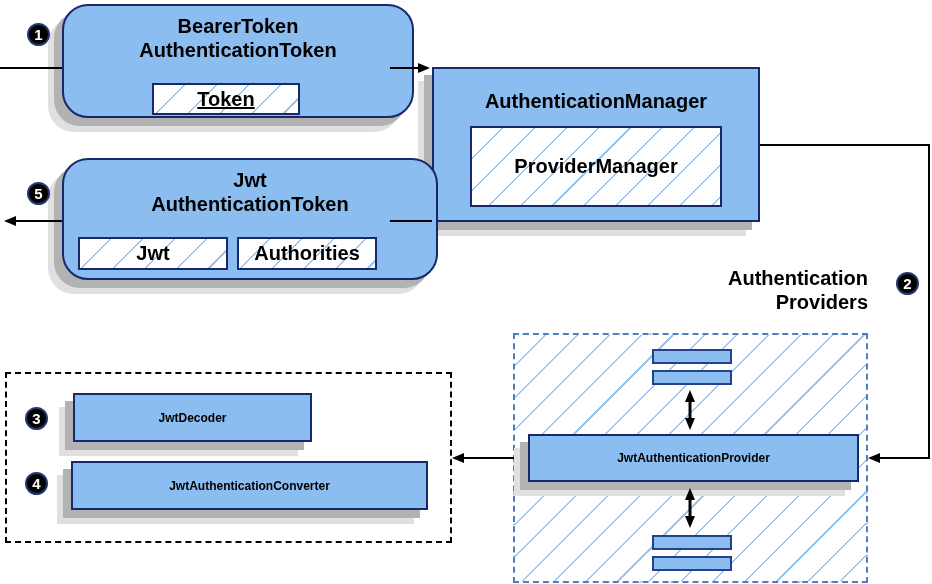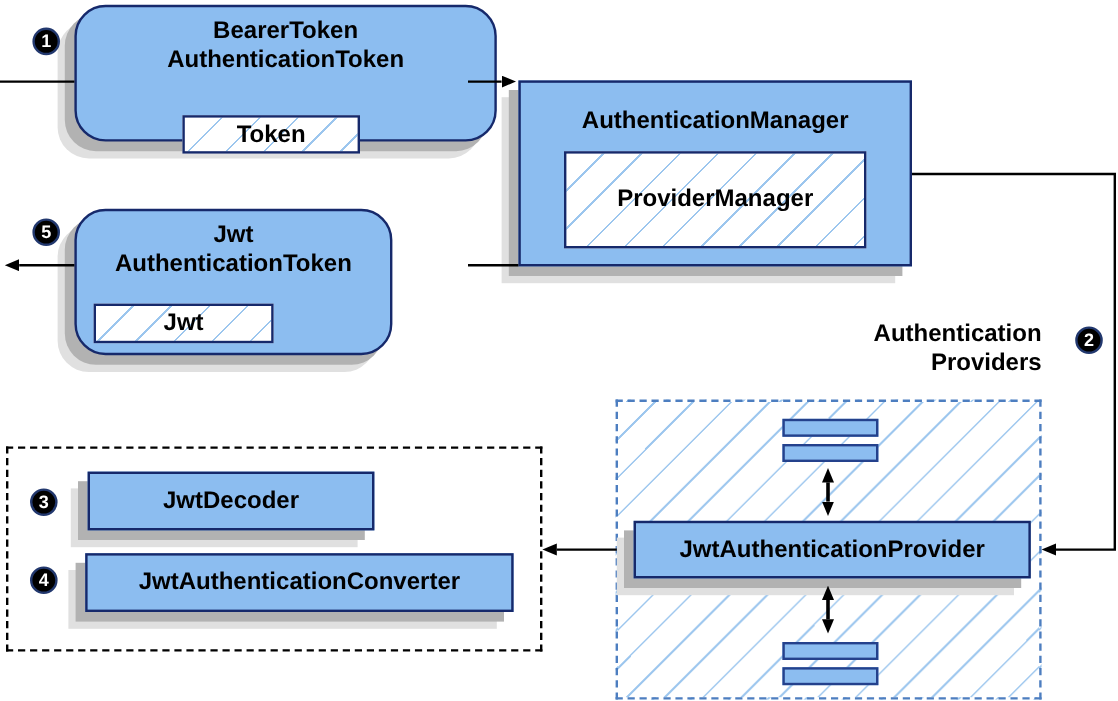--- a/index.html
+++ b/index.html
@@ -43,21 +43,21 @@
     border: 2px solid #16296b;
     display: flex;
     align-items: center;
     justify-content: center;
     font-size: 20px;
   }
   .centered-label {
     display: flex;
     align-items: center;
     justify-content: center;
-    font-size: 20px;
+    font-size: 12px;
   }
   .dashed-blue {
     position: absolute;
     border: 2px dashed #4d7ec0;
   }
   .dashed-black {
     position: absolute;
     border: 2px dashed #000000;
     background: #ffffff;
   }
@@ -126,39 +126,42 @@
 
   <div class="bluebox centered-label z10" style="left:71px; top:461px; width:357px; height:49px;justify-content:center;">
     <span>JwtAuthenticationConverter</span>
   </div>
 
   <div class="bluebox rounded z10" style="left:62px; top:4px; width:352px; height:114px;">
     <div class="box-title">
       <div>BearerToken</div>
       <div>AuthenticationToken</div>
     </div>
-    <div class="innerbox hatch" style="left:88px; top:90px; width:148px; height:32px;">
+    <div class="innerbox hatch" style="left:88px; top:77px; width:148px; height:32px;text-decoration:underline;">
       <span>Token</span>
     </div>
   </div>
 
   <div class="bluebox z10" style="left:432px; top:67px; width:328px; height:155px;">
     <div class="box-title" style="padding-top:20px;">AuthenticationManager</div>
     <div class="innerbox hatch" style="left:36px; top:57px; width:252px; height:81px;">
       <span>ProviderManager</span>
     </div>
   </div>
 
-  <div class="bluebox rounded z10" style="left:62px; top:174px; width:265px; height:122px;">
+  <div class="bluebox rounded z10" style="left:62px; top:158px; width:376px; height:122px;">
     <div class="box-title">
       <div>Jwt</div>
       <div>AuthenticationToken</div>
     </div>
     <div class="innerbox hatch" style="left:14px; top:77px; width:150px; height:33px;">
       <span>Jwt</span>
+    </div>
+    <div class="innerbox hatch" style="left:173px; top:77px; width:140px; height:33px;">
+      <span>Authorities</span>
     </div>
   </div>
 
   <svg class="wires" viewBox="0 0 932 584" xmlns="http://www.w3.org/2000/svg">
     <defs>
       <marker id="ah-e" markerUnits="userSpaceOnUse" markerWidth="13" markerHeight="12" refX="0" refY="5" orient="auto">
         <path d="M0,0 L12,5 L0,10 Z" fill="#000"></path>
       </marker>
       <marker id="ah-s" markerUnits="userSpaceOnUse" markerWidth="13" markerHeight="12" refX="12" refY="5" orient="auto">
         <path d="M12,0 L0,5 L12,10 Z" fill="#000"></path>

